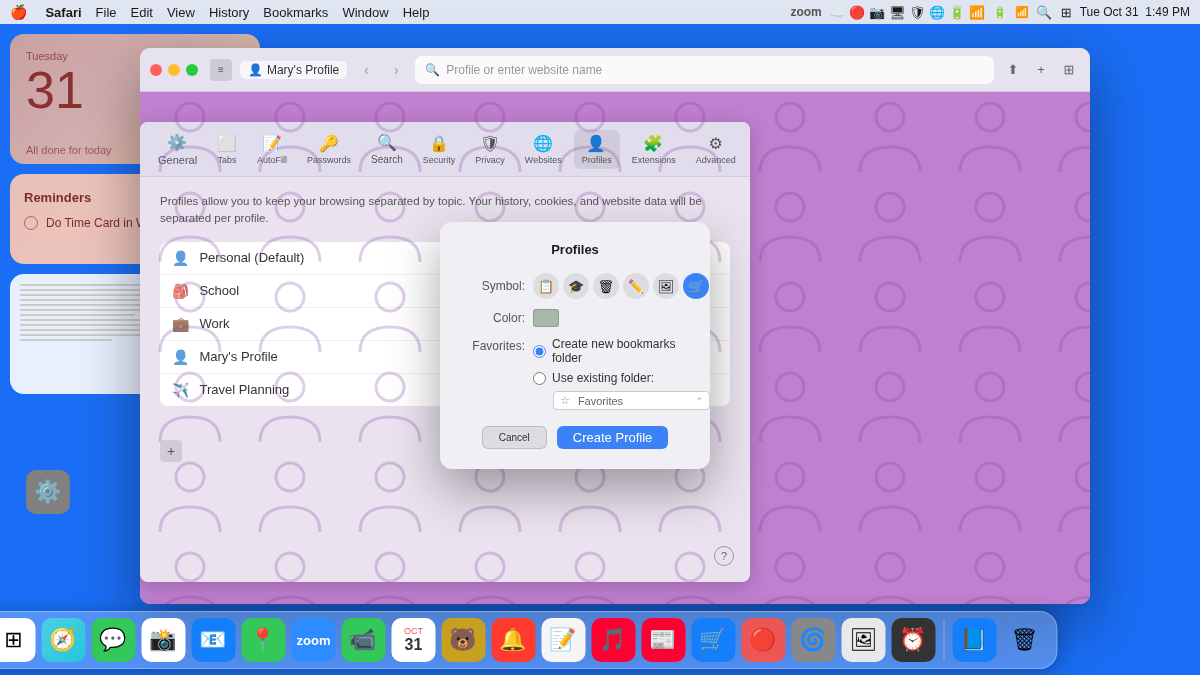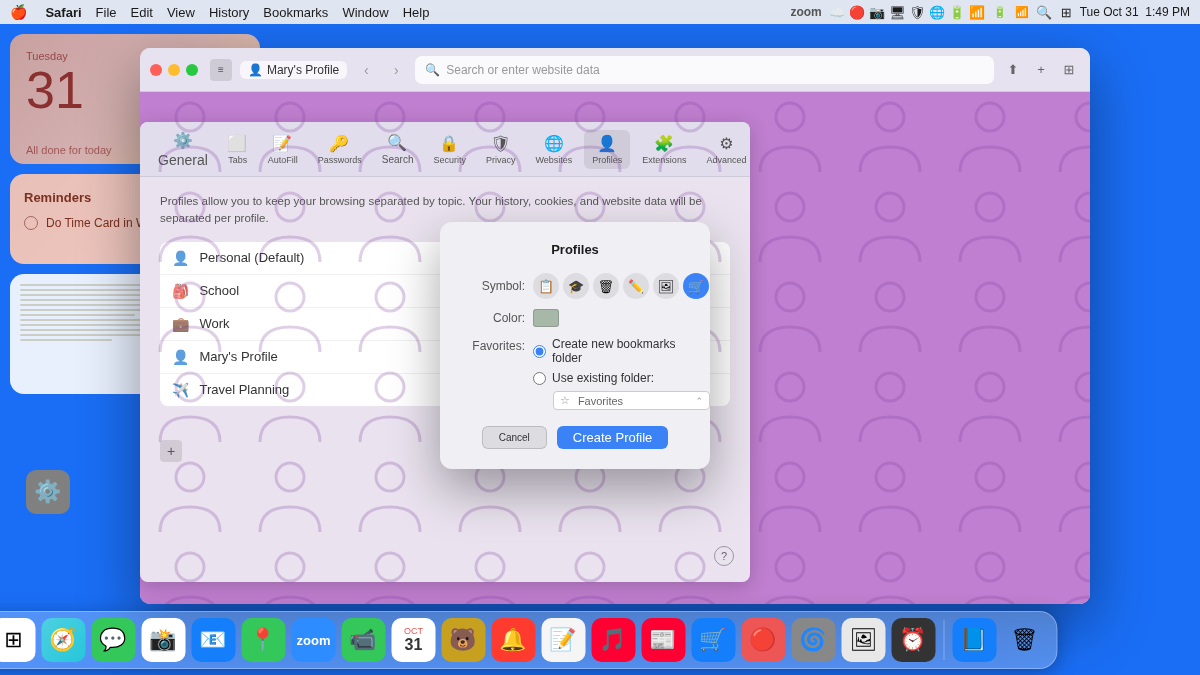--- a/index.html
+++ b/index.html
@@ -498,40 +498,40 @@
       </div>
       <div class="sidebar-btn">≡</div>
       <div class="profile-chip">
         <span>👤</span>
         <span>Mary's Profile</span>
       </div>
       <div class="nav-btn">‹</div>
       <div class="nav-btn">›</div>
       <div class="address-bar">
         <span>🔍</span>
-        <span style="color:#999;font-size:12px;">Search or enter website data</span>
+        <span style="color:#999;font-size:12px;">Profile or enter website name</span>
       </div>
       <div class="toolbar-actions">
         <div class="toolbar-icon-btn">⬆</div>
         <div class="toolbar-icon-btn">+</div>
         <div class="toolbar-icon-btn">⊞</div>
       </div>
     </div>
 
     <div class="safari-bg">
 
       <div class="person-grid">
         
       </div>
 
       <div class="profiles-panel">
         <div class="profiles-toolbar">
           <div class="pref-icon">
               <span class="pref-icon-img">⚙️</span>
-              <span style="font-size:14px">General</span>
+              <span style="font-size:11px">General</span>
             </div>
           <div class="pref-icon">
               <span class="pref-icon-img">⬜</span>
               <span style="font-size:9px">Tabs</span>
             </div>
           <div class="pref-icon">
               <span class="pref-icon-img">📝</span>
               <span style="font-size:9px">AutoFill</span>
             </div>
           <div class="pref-icon">

